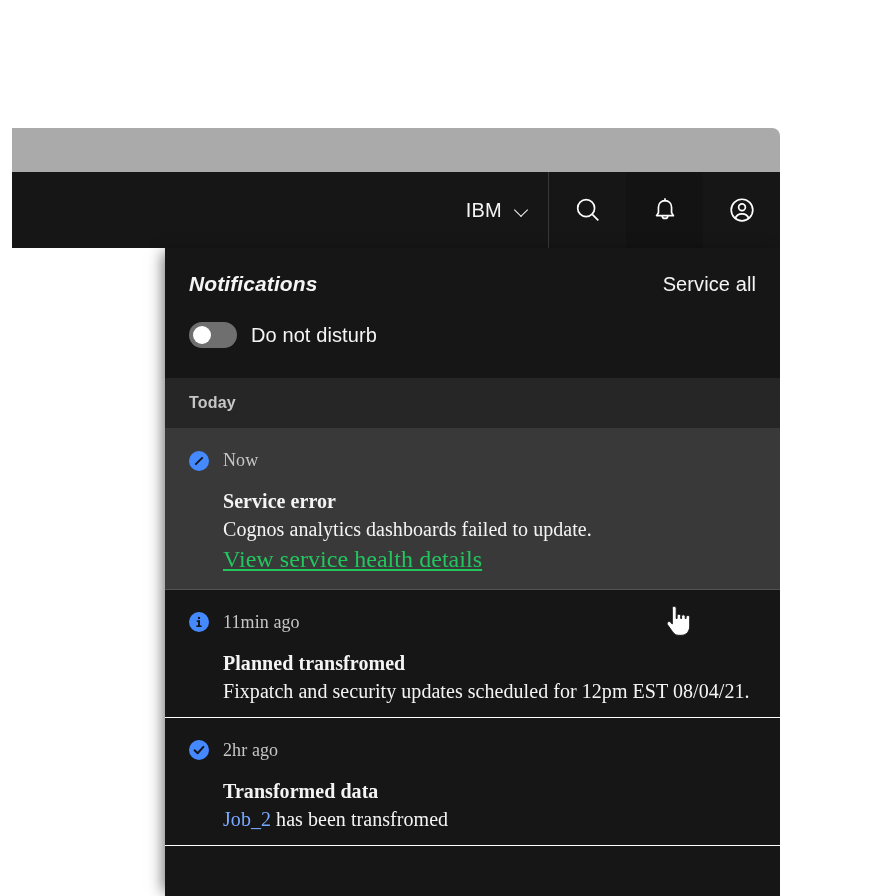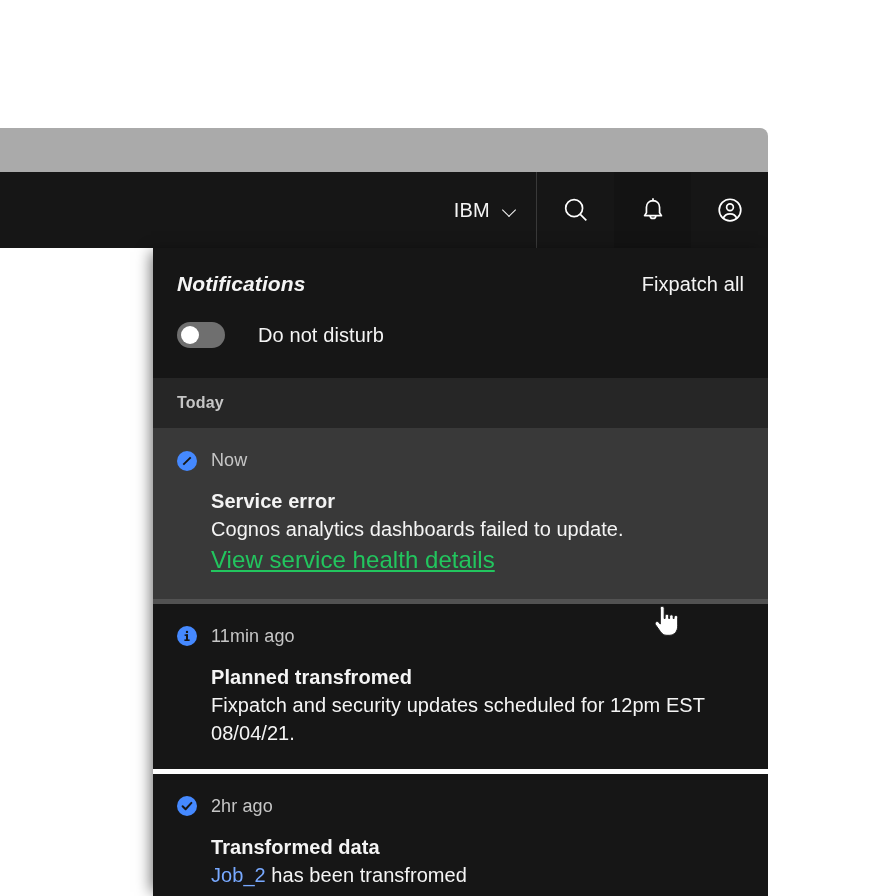--- a/index.html
+++ b/index.html
@@ -16,21 +16,21 @@
   #stage {
     position: relative;
     width: 896px;
     height: 896px;
     background: #ffffff;
   }
 
   
   .window {
     position: absolute;
-    left: 0;
+    left: 12px;
     top: 128px;
     width: 768px;
     height: 768px;
     overflow: hidden;
   }
 
   .titlebar {
     position: absolute;
     left: 0;
     top: 0;
@@ -149,21 +149,21 @@
     color: #f4f4f4;
     font-size: 20px;
     cursor: pointer;
     letter-spacing: 0.1px;
   }
 
   .dnd-row {
     margin-top: 26px;
     display: flex;
     align-items: center;
-    gap: 33px;
+    gap: 14px;
   }
 
   .toggle {
     width: 48px;
     height: 26px;
     border-radius: 13px;
     background: #6f6f6f;
     position: relative;
     cursor: pointer;
     flex: 0 0 auto;
@@ -197,24 +197,25 @@
     color: #c6c6c6;
     font-size: 16px;
     font-weight: 700;
     letter-spacing: 0.2px;
   }
 
   
   .notif {
     position: relative;
     background: #161616;
-    padding: 22px 24px 22px 24px;
-    box-sizing: border-box;
-    cursor: pointer;
-    border-bottom: 5px solid #ffffff;
+    padding: 22px 24px 12px 24px;
+    box-sizing: border-box;
+    cursor: pointer;
+    border-bottom: 1px solid #ffffff;
+    font-family: Liberation Serif, serif;
   }
   .notif.hovered {
     background: #393939;
     border-bottom-color: #525252;
   }
 
   .notif-meta {
     display: flex;
     align-items: center;
     gap: 14px;
@@ -327,21 +328,21 @@
           </svg>
         </span>
       </div>
     </div>
 
     <div class="panel">
 
       <div class="panel-head">
         <div class="panel-head-row">
           <div class="panel-title">Notifications</div>
-          <div class="dismiss-all">Fixpatch all</div>
+          <div class="dismiss-all">Service all</div>
         </div>
         <div class="dnd-row">
           <div class="toggle">
             <div class="knob"></div>
           </div>
           <div class="dnd-label">Do not disturb</div>
         </div>
       </div>
 
       <div class="group-head">

